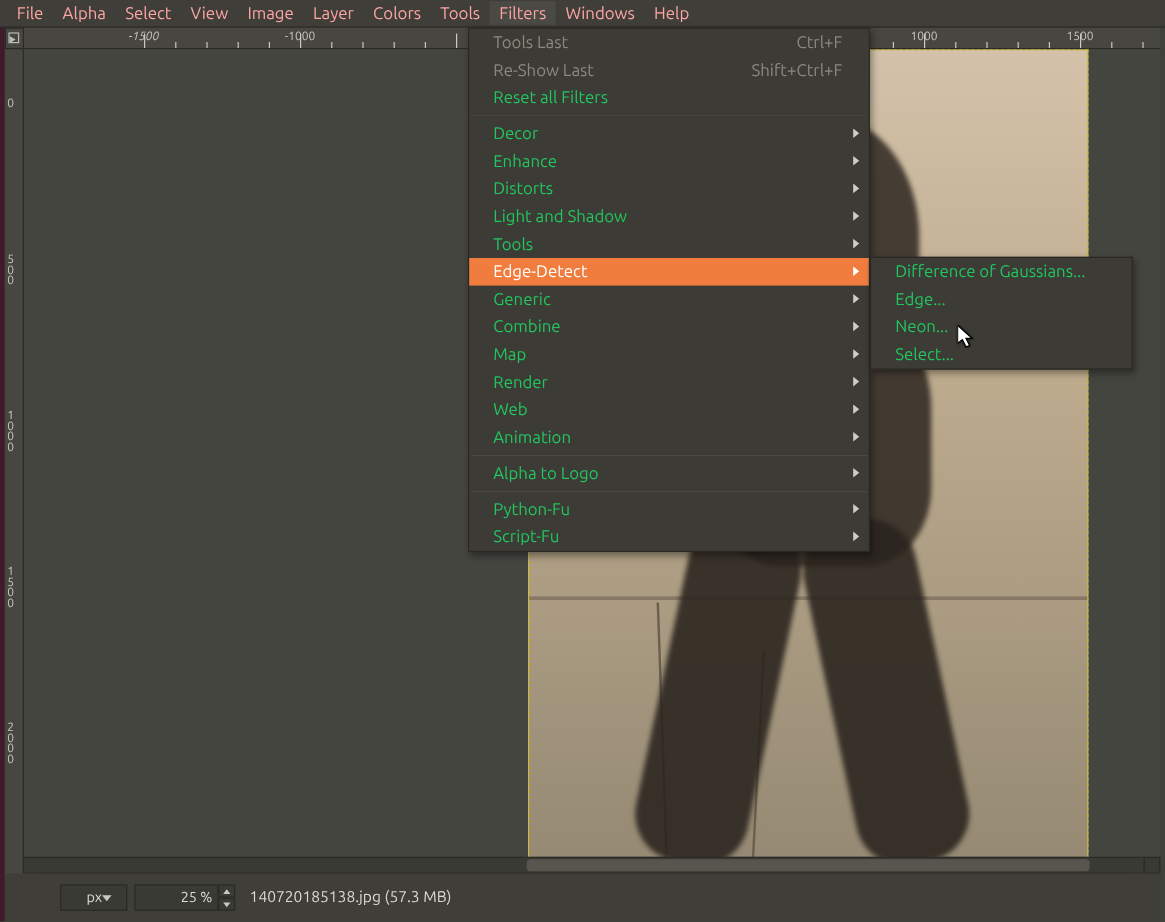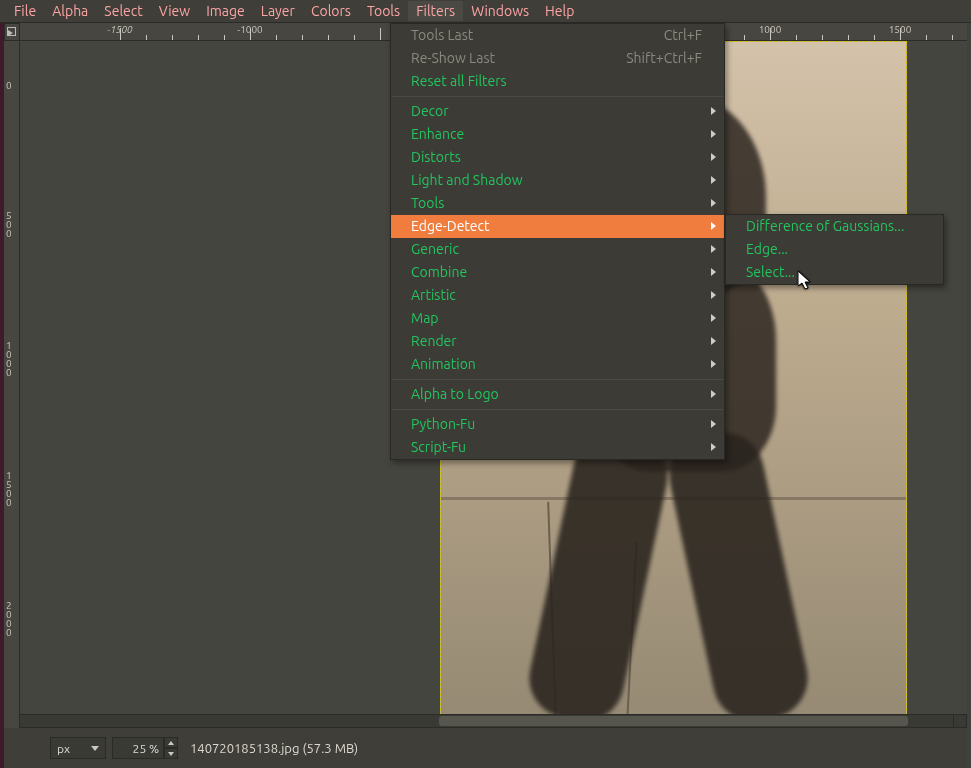--- a/index.html
+++ b/index.html
@@ -39,23 +39,23 @@
   .menu .row.disabled { color:#8b897f; }
   .menu .row.highlight { background:#f07d3e; color:#fff; }
   .menu .row .accel { position:absolute; right:22px; color:#8b897f; }
   .menu .row .arrow { position:absolute; right:8px; top:7px; width:0;height:0; border-left:5px solid #cfccc2; border-top:4px solid transparent; border-bottom:4px solid transparent; }
   .menu .row.highlight .arrow { border-left-color:#fff; }
   .menu .sep { height:1px; margin:3px 1px; background:#2a2a26; border-bottom:1px solid #4a4944; }
   .sub-menu { left:725px; top:214px; width:219px; }
   
   .statusbar { position:absolute; left:4px; right:4px; bottom:0; height:40px; display:flex; align-items:center; gap:6px; padding:6px 6px; background:#3f3e39;}
   .statusbar .box { position:relative; }
-  .sb-field { height:22px; background:#3a3a35; border:1px solid #2a2a27; color:#ddd; padding:0 6px; font-size:12px; display:flex; align-items:center; }
+  .sb-field { height:22px; background:#3a3a35; border:1px solid #2a2a27; color:#ddd; padding:0 21px; font-size:12px; display:flex; align-items:center; }
   .sb-unit { width:56px; justify-content:space-between;}
-  .sb-zoom { width:52px; justify-content:flex-end; padding-right:4px; text-align:right;}
+  .sb-zoom { width:70px; justify-content:flex-end; padding-right:4px; text-align:right;}
   .spin { width:14px; display:flex; flex-direction:column; }
   .spin div { height:11px; background:#3a3a35; border:1px solid #2a2a27; position:relative;}
   .spin div::before { content:''; position:absolute; left:3px; width:0;height:0;}
   .spin .up::before { top:3px; border-left:3px solid transparent;border-right:3px solid transparent;border-bottom:4px solid #ccc8bf;}
   .spin .dn::before { top:3px; border-left:3px solid transparent;border-right:3px solid transparent;border-top:4px solid #ccc8bf;}
   .sb-file { font-size:13px; color:#ddd9d1; margin-left:6px;}
   .hscroll { position:absolute; left:20px; right:18px; bottom:40px; height:14px; background:#3a3a35; border:1px solid #2a2a27; }
   .hscroll .thumb { position:absolute; left:418px; width:469px; top:1px; bottom:1px; background:#57564e; border-radius:3px;}
   .hscroll .ab { position:absolute; top:0; width:14px; height:12px; background:#3a3a35;}
   .hscroll .ab.l{left:-1px;} .hscroll .ab.r{right:-1px;}
@@ -180,34 +180,35 @@
     <div class="row"><span>Reset all Filters</span></div>
     <div class="sep"></div>
     <div class="row"><span>Decor</span><span class="arrow"></span></div>
     <div class="row"><span>Enhance</span><span class="arrow"></span></div>
     <div class="row"><span>Distorts</span><span class="arrow"></span></div>
     <div class="row"><span>Light and Shadow</span><span class="arrow"></span></div>
     <div class="row"><span>Tools</span><span class="arrow"></span></div>
     <div class="row highlight"><span>Edge-Detect</span><span class="arrow"></span></div>
     <div class="row"><span>Generic</span><span class="arrow"></span></div>
     <div class="row"><span>Combine</span><span class="arrow"></span></div>
-    <div class="row"><span>Artistic</span><span class="arrow"></span></div>
     <div class="row"><span>Map</span><span class="arrow"></span></div>
     <div class="row"><span>Render</span><span class="arrow"></span></div>
+    <div class="row"><span>Web</span><span class="arrow"></span></div>
     <div class="row"><span>Animation</span><span class="arrow"></span></div>
     <div class="sep"></div>
     <div class="row"><span>Alpha to Logo</span><span class="arrow"></span></div>
     <div class="sep"></div>
     <div class="row"><span>Python-Fu</span><span class="arrow"></span></div>
     <div class="row"><span>Script-Fu</span><span class="arrow"></span></div>
   </div>
 
 <div class="menu sub-menu" id="edgeMenu">
     <div class="row"><span>Difference of Gaussians...</span></div>
     <div class="row"><span>Edge...</span></div>
+    <div class="row"><span>Neon...</span></div>
     <div class="row"><span>Select...</span></div>
   </div>
 
 <div class="hscroll">
   <div class="ab l"></div>
   <div class="thumb"></div>
   <div class="ab r"></div>
 </div>
 <div class="nav-square"></div>
 

